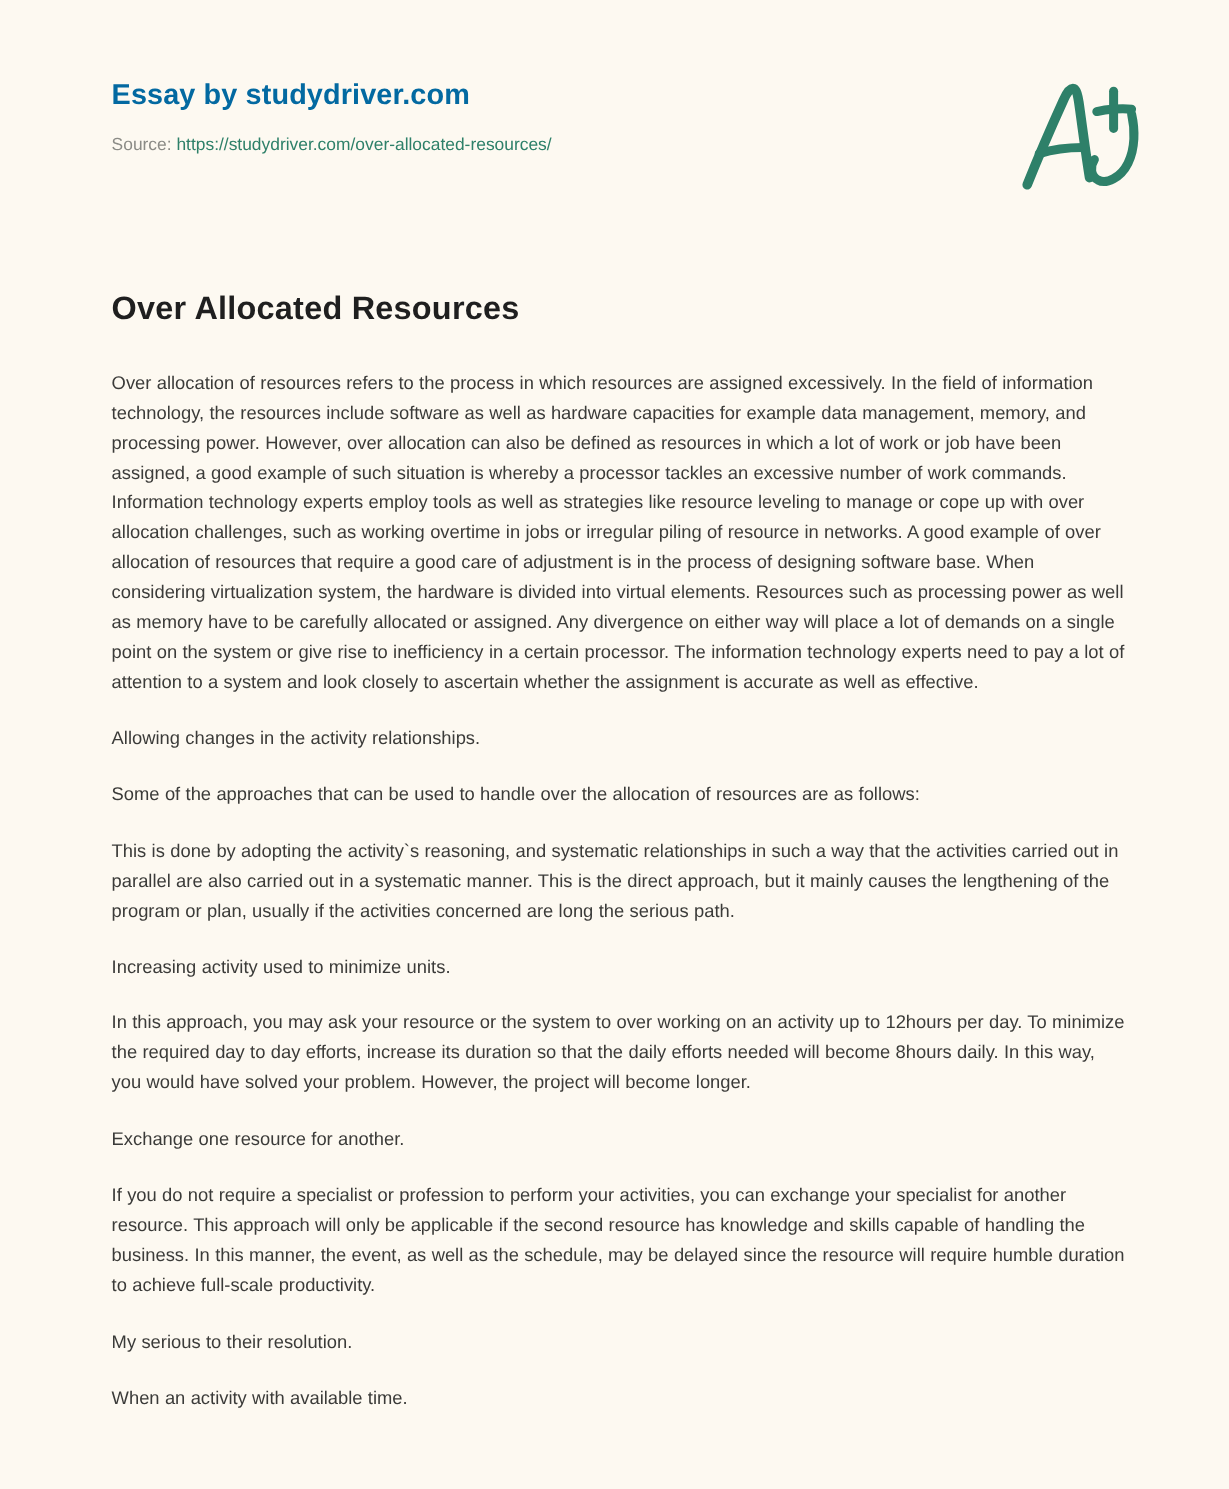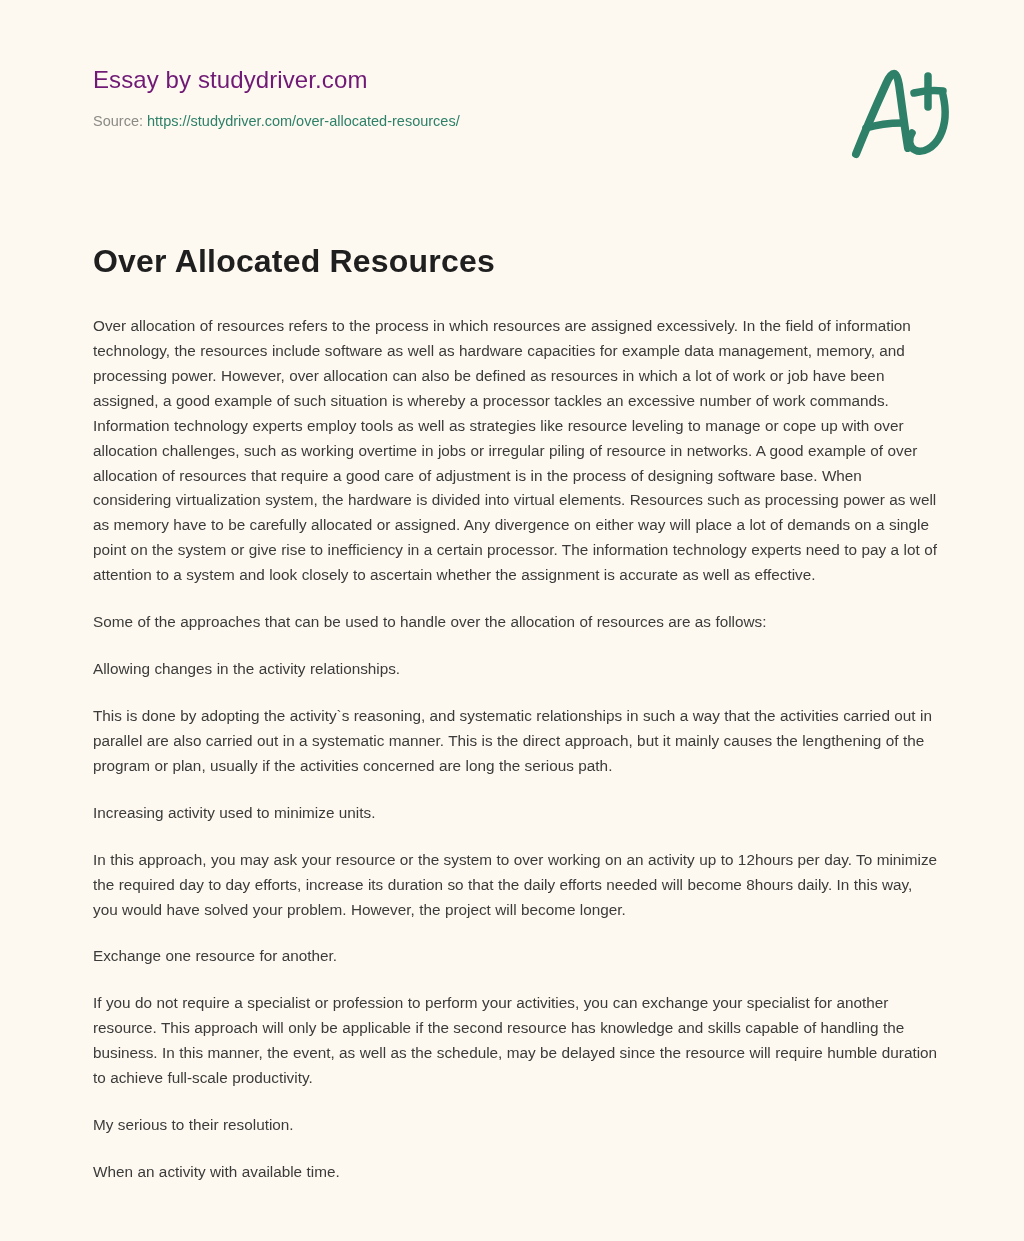--- a/index.html
+++ b/index.html
@@ -26,22 +26,22 @@
   
   .header {
     position: relative;
     padding: 66px 0 0 93px;
     height: 124px;
     box-sizing: border-box;
   }
 
   .brand-line {
     font-size: 24px;
-    font-weight: normal;
-    color: #701a75;
+    font-weight: bold;
+    color: #0369a1;
     letter-spacing: 0.1px;
     line-height: 1.2;
     white-space: nowrap;
   }
 
   .source-line {
     margin-top: 17px;
     font-size: 14.5px;
     color: #8b8b86;
     line-height: 1.3;
@@ -67,21 +67,21 @@
   }
   .logo svg {
     display: block;
     width: 120px;
     height: 110px;
   }
 
   
   .title {
     margin: 117px 4px 0 93px;
-    font-size: 32px;
+    font-size: 27px;
     font-weight: bold;
     color: #1f1f1f;
     letter-spacing: 0.2px;
     line-height: 1.25;
   }
 
   
   .article {
     margin: 33px 0 0 93px;
     width: 848px;
@@ -122,22 +122,22 @@
           <path d="M101 33 C104 46 104 62 98 74 C92 86 80 92 73 88 C67 85 66 77 70 71" stroke-width="7.5"></path>
         </g>
       </svg>
     </div>
   </div>
 
   <h1 class="title">Over Allocated Resources</h1>
 
   <div class="article">
     <p>Over allocation of resources refers to the process in which resources are assigned excessively. In the field of information technology, the resources include software as well as hardware capacities for example data management, memory, and processing power. However, over allocation can also be defined as resources in which a lot of work or job have been assigned, a good example of such situation is whereby a processor tackles an excessive number of work commands. Information technology experts employ tools as well as strategies like resource leveling to manage or cope up with over allocation challenges, such as working overtime in jobs or irregular piling of resource in networks. A good example of over allocation of resources that require a good care of adjustment is in the process of designing software base. When considering virtualization system, the hardware is divided into virtual elements. Resources such as processing power as well as memory have to be carefully allocated or assigned. Any divergence on either way will place a lot of demands on a single point on the system or give rise to inefficiency in a certain processor. The information technology experts need to pay a lot of attention to a system and look closely to ascertain whether the assignment is accurate as well as effective.</p>
+    <p>Allowing changes in the activity relationships.</p>
     <p>Some of the approaches that can be used to handle over the allocation of resources are as follows:</p>
-    <p>Allowing changes in the activity relationships.</p>
     <p>This is done by adopting the activity`s reasoning, and systematic relationships in such a way that the activities carried out in parallel are also carried out in a systematic manner. This is the direct approach, but it mainly causes the lengthening of the program or plan, usually if the activities concerned are long the serious path.</p>
     <p>Increasing activity used to minimize units.</p>
     <p>In this approach, you may ask your resource or the system to over working on an activity up to 12hours per day. To minimize the required day to day efforts, increase its duration so that the daily efforts needed will become 8hours daily. In this way, you would have solved your problem. However, the project will become longer.</p>
     <p>Exchange one resource for another.</p>
     <p>If you do not require a specialist or profession to perform your activities, you can exchange your specialist for another resource. This approach will only be applicable if the second resource has knowledge and skills capable of handling the business. In this manner, the event, as well as the schedule, may be delayed since the resource will require humble duration to achieve full-scale productivity.</p>
     <p>My serious to their resolution.</p>
     <p>When an activity with available time.</p>
 
   </div>
 

